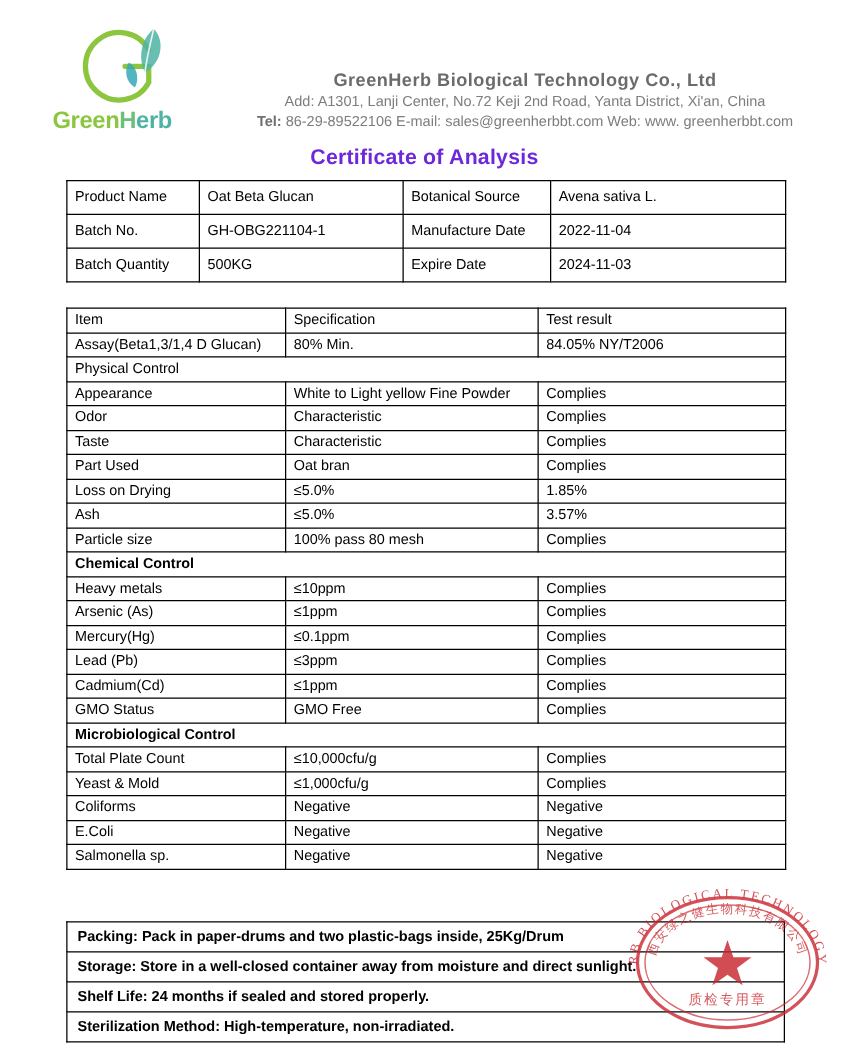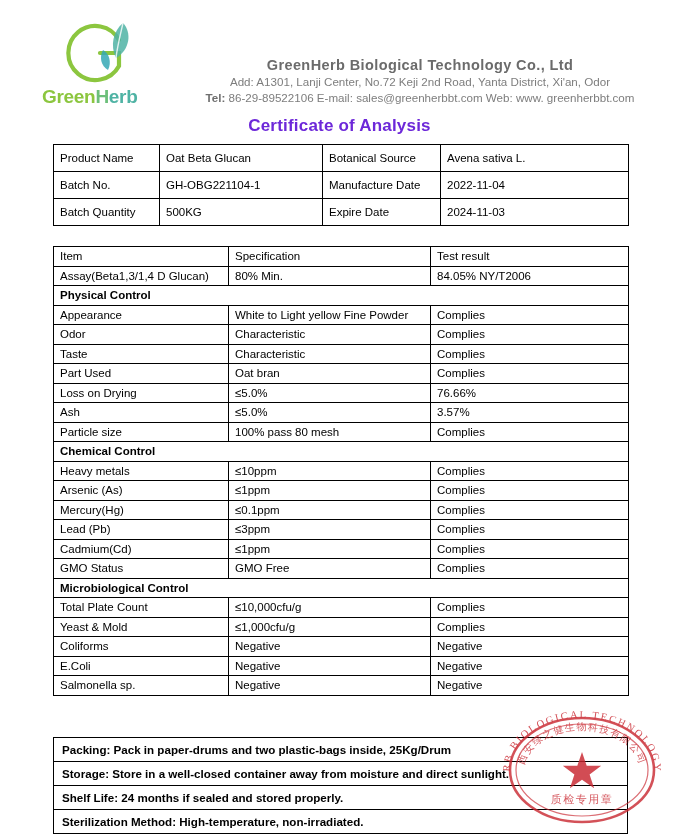--- a/index.html
+++ b/index.html
@@ -110,21 +110,21 @@
 
   #spec-table {
     left: 53px; top: 246px;
     width: 575px;
   }
   #spec-table td { height: 19.5px; }
   #spec-table td.section {
     font-weight: bold;
   }
   #spec-table td.section.plain {
-    font-weight: bold;
+    font-weight: normal;
   }
 
   #footer-table {
     left: 53px; top: 737px;
     width: 575px;
     z-index: 3;
   }
   #footer-table td {
     height: 24px;
     font-weight: bold;
@@ -157,21 +157,21 @@
         <path d="M43 30 C49 33 52 42 48 50 C41 46 39 37 43 30 Z" fill="#35a8b5" opacity="0.85"></path>
       </svg>
     </div>
     <div class="logo-word">
       <span class="g1">Green</span><span class="g2">H</span><span class="g3">erb</span>
     </div>
   </div>
 
   <div class="company-block">
     <div class="company-name">GreenHerb  Biological  Technology  Co., Ltd</div>
-    <div class="company-addr">Add: A1301, Lanji Center, No.72 Keji 2nd Road, Yanta District, Xi'an, Odor</div>
+    <div class="company-addr">Add: A1301, Lanji Center, No.72 Keji 2nd Road, Yanta District, Xi'an, China</div>
     <div class="company-contact">
       <span class="lbl">Tel:</span>
       <span>86-29-89522106 E-mail: sales@greenherbbt.com Web: www. greenherbbt.com</span>
     </div>
   </div>
 </div>
 
 <div class="doc-title">Certificate of Analysis</div>
 
 <table id="info-table">
@@ -239,21 +239,21 @@
         <td>Complies</td>
       </tr>
       <tr>
         <td>Part Used</td>
         <td>Oat bran</td>
         <td>Complies</td>
       </tr>
       <tr>
         <td>Loss on Drying</td>
         <td>≤5.0%</td>
-        <td>76.66%</td>
+        <td>1.85%</td>
       </tr>
       <tr>
         <td>Ash</td>
         <td>≤5.0%</td>
         <td>3.57%</td>
       </tr>
       <tr>
         <td>Particle size</td>
         <td>100% pass 80 mesh</td>
         <td>Complies</td>

